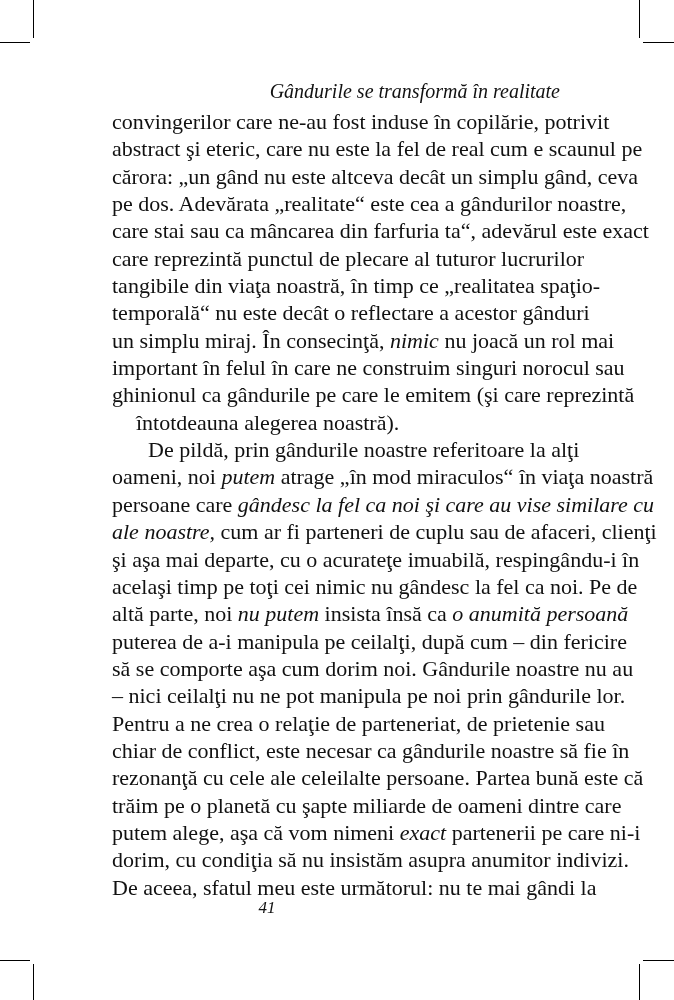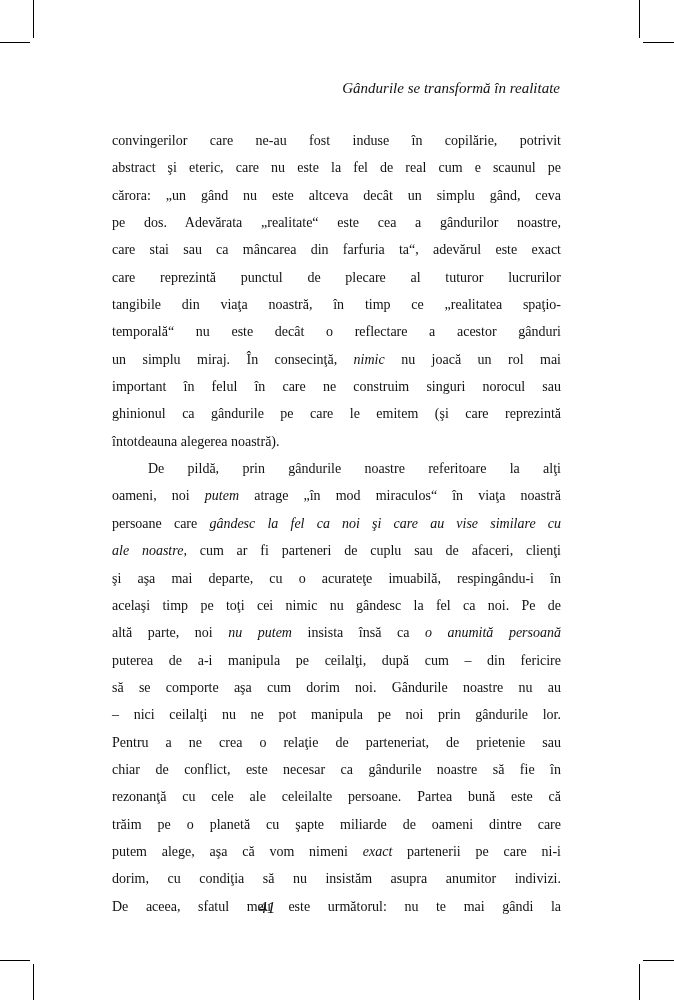--- a/index.html
+++ b/index.html
@@ -1,32 +1,32 @@
 <!DOCTYPE html>
 <html><head>
   <meta charset="utf-8">
   <style>
     html, body { margin: 0; padding: 0; background: #ffffff; }
     body { width: 674px; height: 1000px; position: relative; overflow: hidden; }
     .crop { position: absolute; background: #000; }
     .header {
       position: absolute; top: 80px; right: 114px;
       font-family: "Liberation Serif", serif; font-style: italic;
-      font-size: 15px; color: #111; white-space: nowrap;
+      font-size: 20px; color: #111; white-space: nowrap;
     }
     .body-text {
-      position: absolute; left: 112px; top: 127px; width: 449px;
-      font-family: "Liberation Serif", serif; font-size: 14px;
+      position: absolute; left: 112px; top: 108px; width: 449px;
+      font-family: "Liberation Serif", serif; font-size: 22px;
       line-height: 27.35px; color: #111;
     }
     .line {
       display: block; height: 27.35px; white-space: nowrap;
       text-align: justify; text-align-last: justify;
     }
-    .line.last { text-align-last: left; }
+    .line.last { text-align-last: left; margin-left: 24px; }
     .line.indent { padding-left: 36px; }
     .line i { font-style: italic; }
     .folio {
       position: absolute; top: 898px; left: 0; width: 534px; text-align: center;
       font-family: "Liberation Serif", serif; font-style: italic; font-size: 17px; color: #111;
     }
   </style>
 </head>
 <body>
 

